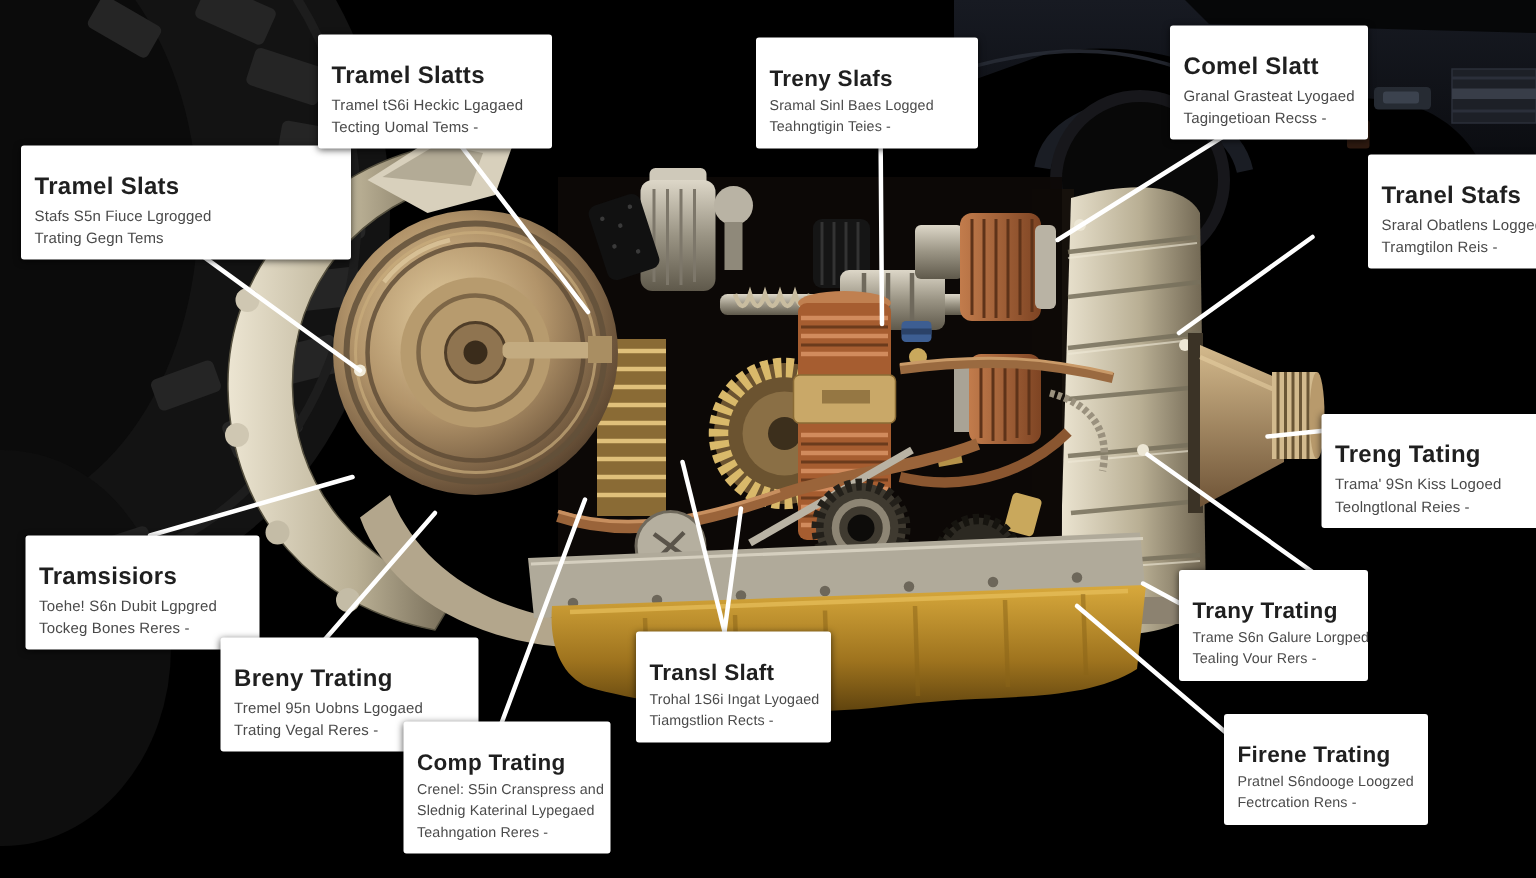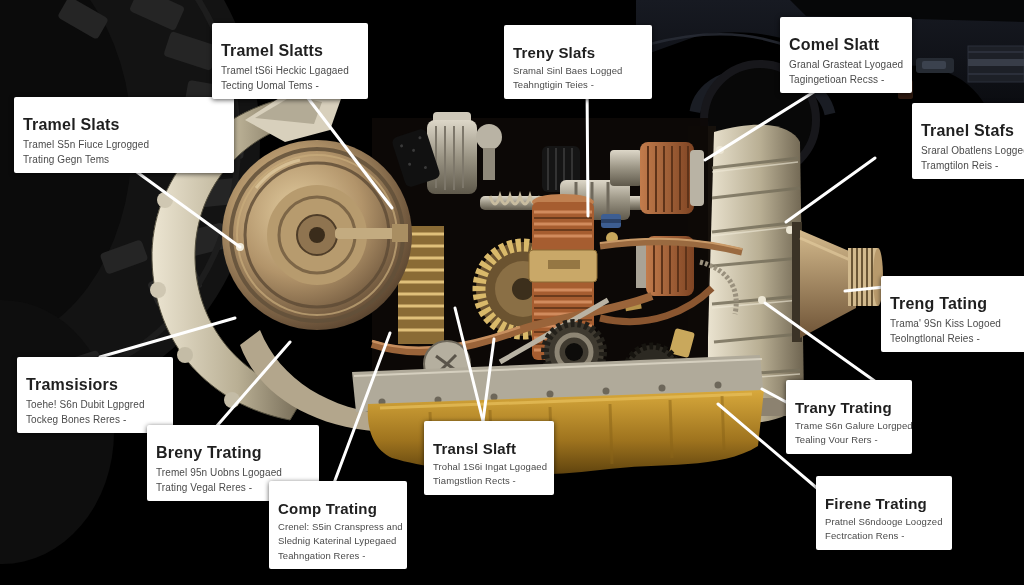--- a/index.html
+++ b/index.html
@@ -331,21 +331,21 @@
     <line x1="100" y1="357" x2="235" y2="318"></line>
     <line x1="216" y1="427" x2="290" y2="342"></line>
     <line x1="334" y1="483" x2="390" y2="333"></line>
     <line x1="483" y1="421" x2="455" y2="308"></line>
     <line x1="483" y1="421" x2="494" y2="339"></line>
   </g>
 </svg>
 
   <div class="label" style="left:14px;top:97px;width:220px;min-height:68px">
     <div class="lt">Tramel Slats</div>
-    <div class="ll">Tramel S5n Fiuce Lgrogged</div>
+    <div class="ll">Stafs S5n Fiuce Lgrogged</div>
     <div class="ll">Trating Gegn Tems</div>
   </div>
 
   <div class="label" style="left:212px;top:23px;width:156px;min-height:62px">
     <div class="lt">Tramel Slatts</div>
     <div class="ll">Tramel tS6i Heckic Lgagaed</div>
     <div class="ll">Tecting Uomal Tems -</div>
   </div>
 
   <div class="label small" style="left:504px;top:25px;width:148px;min-height:58px">
@@ -398,17 +398,17 @@
 
   <div class="label small" style="left:269px;top:481px;width:138px;min-height:74px">
     <div class="lt">Comp Trating</div>
     <div class="ll">Crenel: S5in Cranspress and</div>
     <div class="ll">Slednig Katerinal Lypegaed</div>
     <div class="ll">Teahngation Reres -</div>
   </div>
 
   <div class="label small" style="left:424px;top:421px;width:130px;min-height:58px">
     <div class="lt">Transl Slaft</div>
-    <div class="ll">Trohal 1S6i Ingat Lgogaed</div>
+    <div class="ll">Trohal 1S6i Ingat Lyogaed</div>
     <div class="ll">Tiamgstlion Rects -</div>
   </div>
 
 </div>
 
 </body></html>

